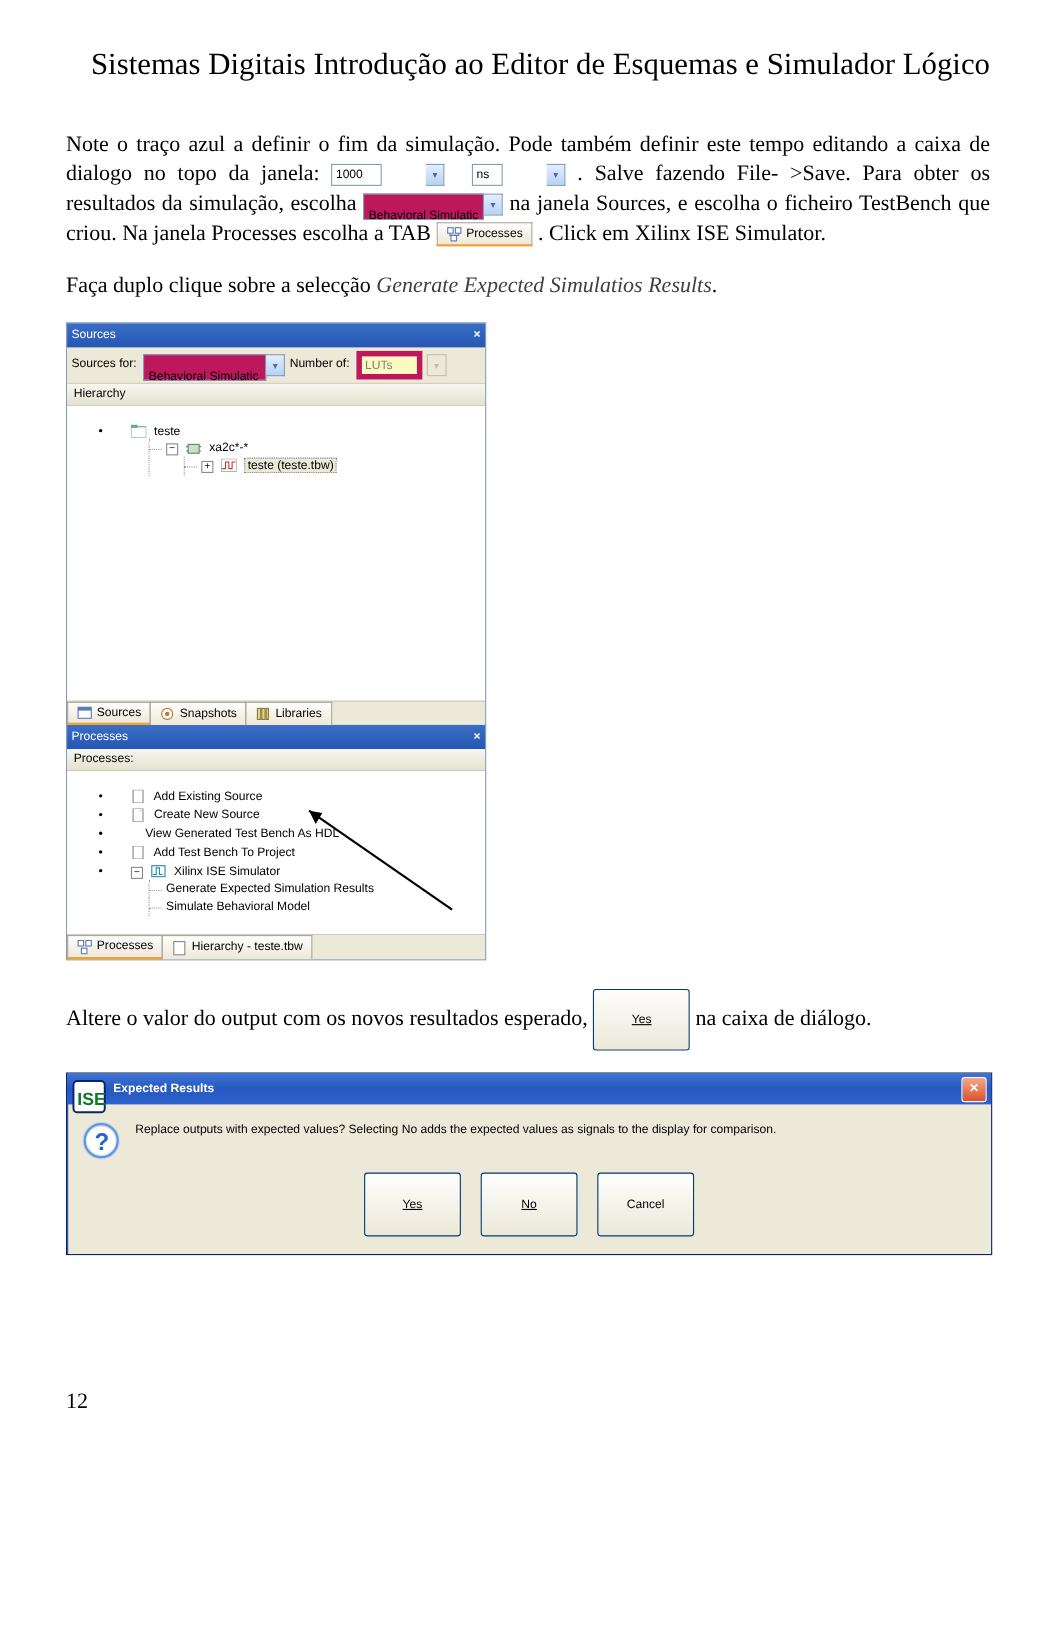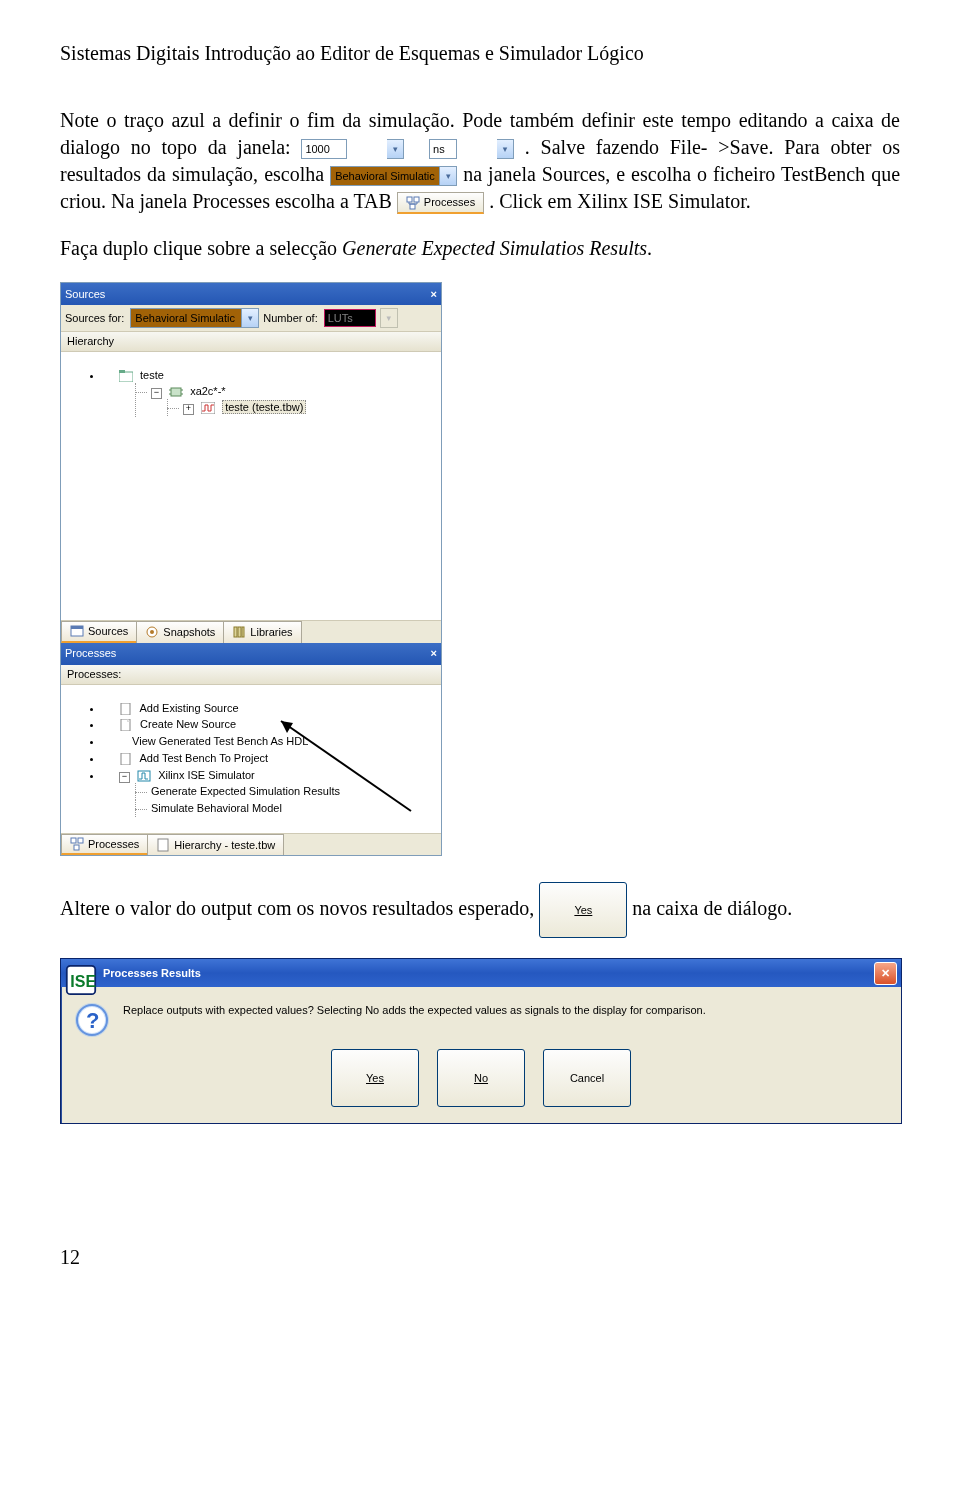--- a/index.html
+++ b/index.html
@@ -6,24 +6,24 @@
     font-family: "Times New Roman", Times, serif;
     font-size: 20px;
     color: #000;
     background: #fff;
     margin: 0;
     padding: 40px 60px 40px 60px;
     width: 960px;
     box-sizing: border-box;
     line-height: 1.35;
   }
-  .header { font-size: 20px; margin-bottom: 40px; }
+  .header { font-size: 28px; margin-bottom: 40px; text-align: right; }
   p { margin: 0 0 20px 0; text-align: justify; }
   .inline-img { display: inline-block; vertical-align: middle; }
-  .link-text { color: #000000; margin-top: 22px; }
+  .link-text { color: #404040; margin-top: 22px; }
 
   
   .combo {
     display: inline-flex; align-items: stretch;
     height: 20px; font-family: Tahoma, Arial, sans-serif; font-size: 11px;
     vertical-align: middle;
     gap: 40px;
   }
   .combo input {
     border: 1px solid #7f9db9; height: 18px; padding: 0 3px;
@@ -33,21 +33,21 @@
     width: 16px; border: 1px solid #7f9db9; border-left: none;
     background: linear-gradient(#e3efff, #b6d2f5);
     display: flex; align-items: center; justify-content: center;
     color: #4a6b9b; font-size: 9px;
   }
   .dropdown {
     display: inline-flex; align-items: stretch; height: 20px; vertical-align: middle;
     font-family: Tahoma, Arial, sans-serif; font-size: 11px;
   }
   .dropdown .val {
-    border: 1px solid #7f9db9; padding: 1px 4px; background: #a16207;
+    border: 1px solid #7f9db9; padding: 11px 4px; background: #be185d;
     min-width: 100px; line-height: 16px;
   }
   .dropdown .dd {
     width: 16px; border: 1px solid #7f9db9; border-left: none;
     background: linear-gradient(#e3efff, #b6d2f5);
     display: flex; align-items: center; justify-content: center;
     color: #4a6b9b; font-size: 9px;
   }
   .tab-chip {
     display: inline-flex; align-items: center; gap: 4px;
@@ -76,21 +76,21 @@
     color: #fff; padding: 2px 4px; display: flex; justify-content: space-between;
     align-items: center; height: 18px;
   }
   .titlebar .x { font-weight: bold; }
   .toolbar-row {
     background: #ece9d8; padding: 3px 4px; display: flex; align-items: center; gap: 4px;
     border-bottom: 1px solid #cfcab5;
   }
   .toolbar-row .lbl { padding-right: 2px; }
   .toolbar-row input.ro {
-    border: 1px solid #be185d; background: #000000; color: #808080;
+    border: 5px solid #be185d; background: #fef9c3; color: #808080;
     width: 44px; height: 16px; font-size: 11px; padding: 0 3px;
   }
   .subhead {
     background: linear-gradient(#f7f7f2,#e6e2cf); padding: 2px 6px;
     border-bottom: 1px solid #cfcab5;
   }
   .tree-area {
     background: #fff; height: 260px; padding: 4px 2px; overflow: hidden;
   }
   .tree-pr { background:#fff; height: 140px; padding: 4px 2px; position: relative; }
@@ -347,21 +347,21 @@
 </p>
 
 <div class="xp-dialog">
   <div class="xp-title">
     <span class="app-ico">
       <svg viewBox="0 0 18 18">
           <rect x="1" y="1" width="16" height="16" rx="2" fill="#fff" stroke="#0a246a"></rect>
           <text x="3" y="13" font-size="9" font-family="Arial" fill="#0a7a2a">ISE</text>
         </svg>
     </span>
-    <span>Processes Results</span>
+    <span>Expected Results</span>
     <span class="xp-close">✕</span>
   </div>
   <div class="xp-body">
     <span class="q-ico">
       <svg viewBox="0 0 34 34">
         <circle cx="17" cy="17" r="15" fill="#fff" stroke="#2a62c8" stroke-width="2"></circle>
         <circle cx="17" cy="17" r="15" fill="none" stroke="#9ec3f5" stroke-width="4" opacity="0.5"></circle>
         <text x="11" y="25" font-size="22" font-family="Arial" font-weight="bold" fill="#2a62c8">?</text>
       </svg>
     </span>

